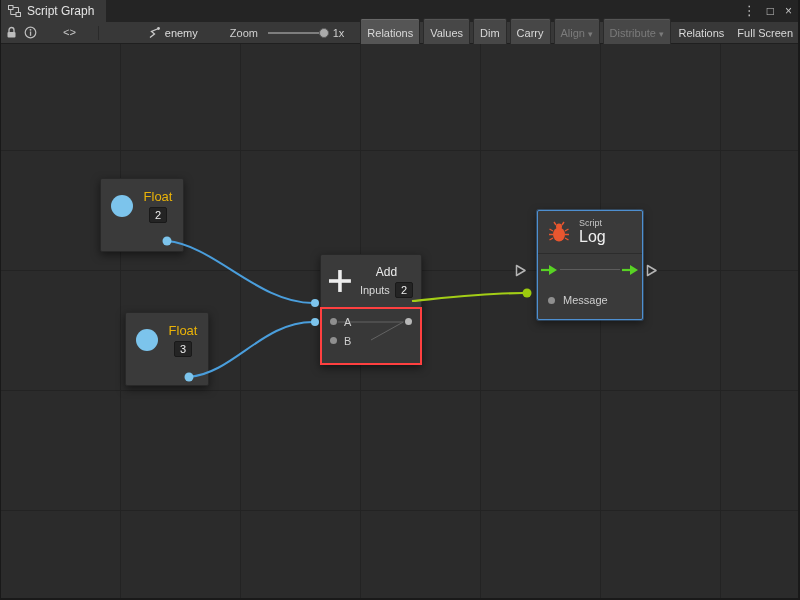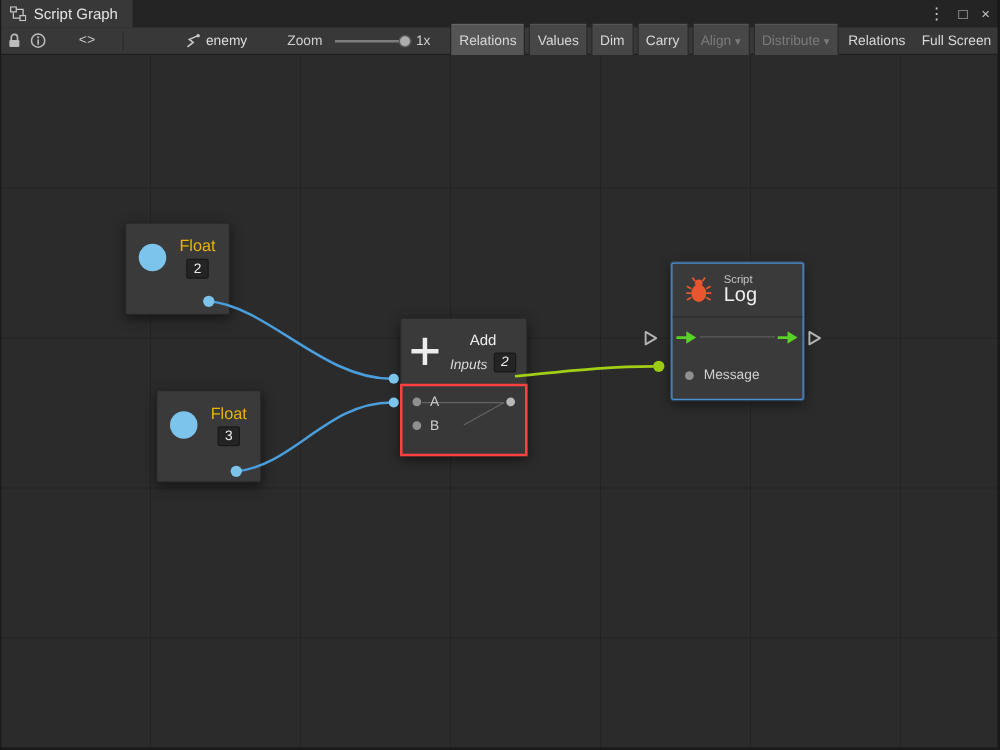--- a/index.html
+++ b/index.html
@@ -67,21 +67,21 @@
   .float-row { display:flex; align-items:center; gap:8px; padding:10px 8px 0 10px; }
   .float-icon { width:22px; height:22px; border-radius:50%; background:#7cc4ec; flex:0 0 auto; }
   .float-col { flex:1; display:flex; flex-direction:column; align-items:center; gap:3px; }
   .float-title { font-size:13px; color:#eab308; }
 
   
   .add-node { width:102px; }
   .add-header { height:52px; display:flex; align-items:center; gap:9px; padding:0 8px; }
   .add-col { flex:1; display:flex; flex-direction:column; align-items:center; gap:3px; }
   .add-title { font-size:12px; color:#ececec; }
-  .add-inputs-row { display:flex; align-items:flex-end; gap:5px; font-size:11px; color:#d8d8d8;font-style:italic; }
+  .add-inputs-row { display:flex; align-items:center; gap:5px; font-size:11px; color:#d8d8d8; }
   .add-ports { position:relative; height:58px; margin:0 -1px -1px -1px; padding-top:3px;
                border:2px solid #ff4040; background:#383838; }
   .ports-lines { position:absolute; left:0; top:0; width:100%; height:100%; z-index:1; }
   .port-row { position:relative; z-index:2; display:flex; align-items:center; gap:7px; height:19px; padding:0 8px; }
   .port-spacer { flex:1; }
 
   
   .log-node { width:106px; height:110px; border:1px solid #4e8fd0; box-shadow:0 0 0 1px rgba(78,143,208,.35), 0 3px 9px rgba(0,0,0,.5); }
   .log-header { height:42px; display:flex; align-items:center; gap:9px; padding:0 10px; }
   .log-col { display:flex; flex-direction:column; line-height:1.15; }

